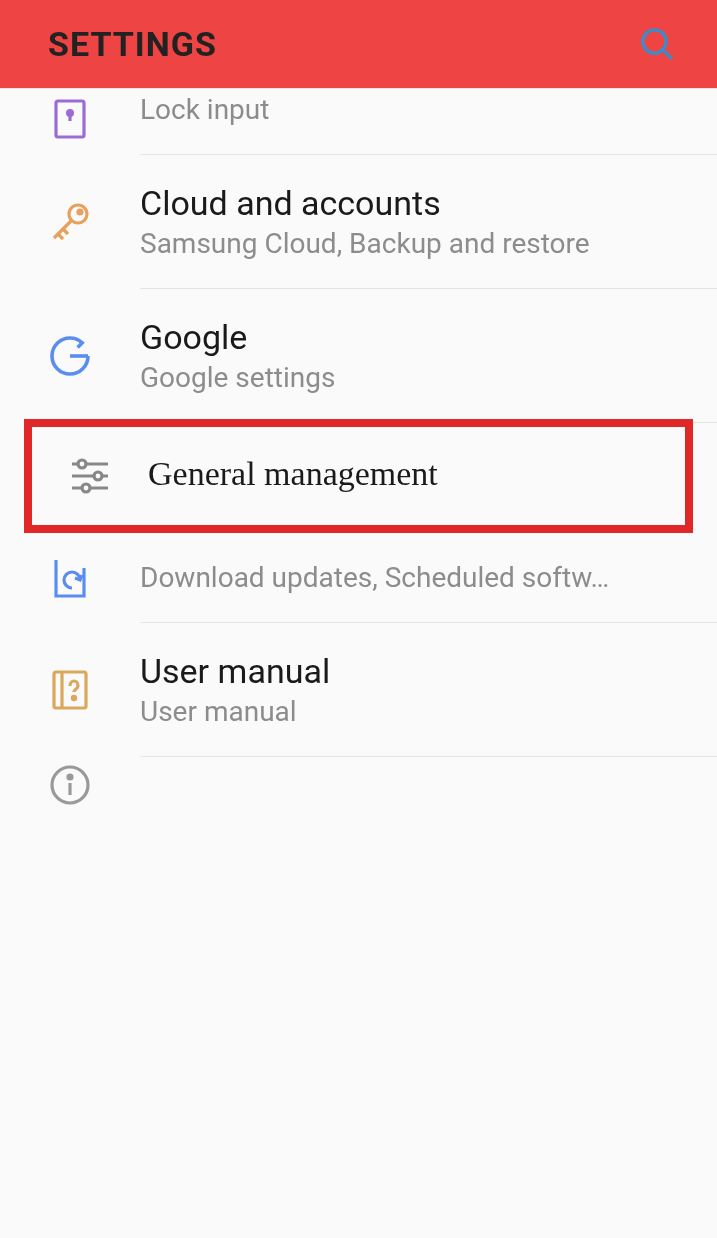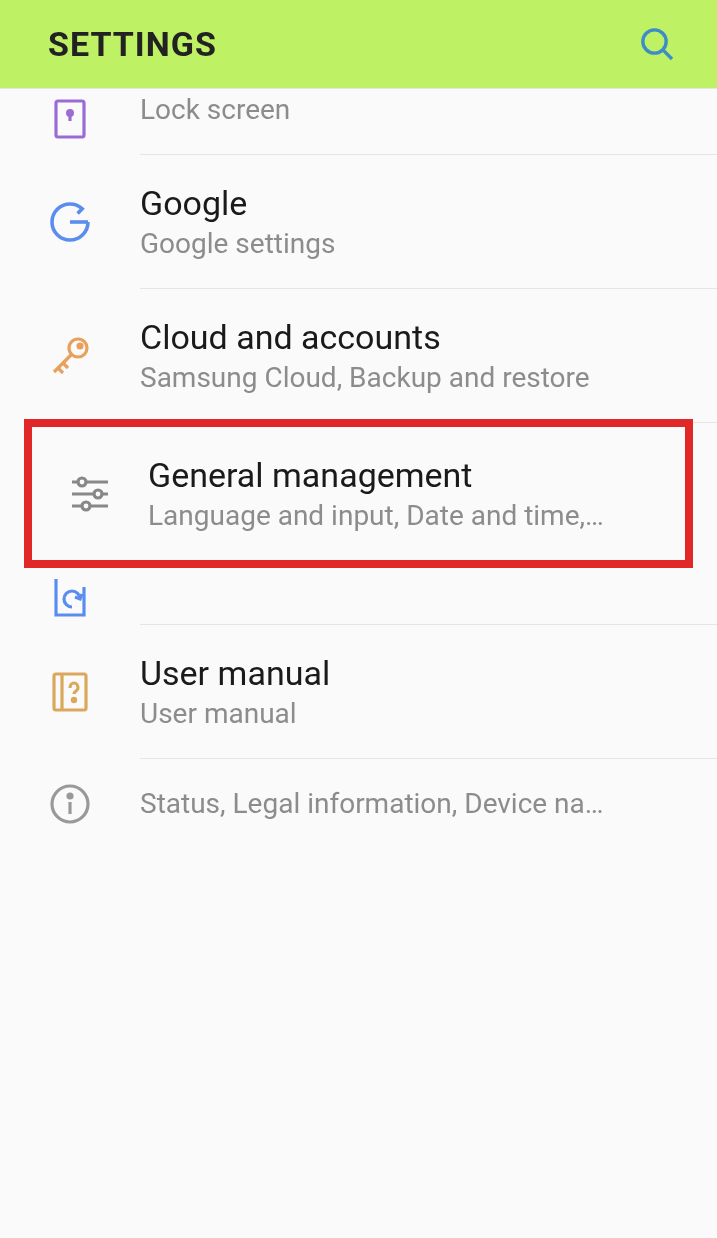--- a/index.html
+++ b/index.html
@@ -4,21 +4,21 @@
   <style>
     * { margin: 0; padding: 0; box-sizing: border-box; }
     html, body { width: 717px; height: 1238px; font-family: -apple-system, BlinkMacSystemFont, 'Segoe UI', Roboto, sans-serif; background: #fafafa; overflow: hidden; }
     
     .header {
       display: flex;
       justify-content: space-between;
       align-items: center;
       padding: 24px 40px 24px 48px;
       border-bottom: 1px solid #e5e5e5;
-      background: #bef264;
+      background: #ef4444;
     }
     .header-title {
       font-size: 34px;
       font-weight: 700;
       letter-spacing: 1px;
       color: #222;
     }
     .search-icon { width: 40px; height: 40px; display: flex; align-items: center; justify-content: center; }
     
     .list { }
@@ -61,21 +61,21 @@
       font-size: 28px;
       color: #8c8c8c;
       white-space: nowrap;
       overflow: hidden;
       text-overflow: ellipsis;
     }
     
     
     .list-item.partial .text-col { padding-top: 4px; }
     .list-item.partial .icon-col { align-self: flex-start; padding-top: 4px; }
-    .highlighted .text-col { border-bottom: none; }
+    .highlighted .text-col { border-bottom: none; font-family: Liberation Serif, serif; }
   </style>
 </head>
 <body>
 
 <div class="header">
   <div class="header-title">SETTINGS</div>
   <div class="search-icon">
     <svg viewBox="0 0 24 24" fill="none" stroke="#3d8bc9" stroke-width="2">
       <circle cx="10.5" cy="10.5" r="7"></circle>
       <line x1="16" y1="16" x2="21" y2="21"></line>
@@ -87,80 +87,80 @@
 
   <div class="list-item partial">
     <div class="icon-col">
       <svg viewBox="0 0 24 24" fill="none" stroke="#9b6bd6" stroke-width="1.6">
         <rect x="5" y="4" width="14" height="18" rx="1"></rect>
         <circle cx="12" cy="10" r="1.2" fill="#9b6bd6"></circle>
         <line x1="12" y1="11" x2="12" y2="14"></line>
       </svg>
     </div>
     <div class="text-col">
-      <div class="item-sub">Lock screen</div>
-    </div>
-  </div>
-
-  <div class="list-item">
-    <div class="icon-col">
-      <svg viewBox="0 0 24 24" fill="none" stroke="#5b8def" stroke-width="1.8">
-        <path d="M21 12c0 5-4 9-9 9s-9-4-9-9 4-9 9-9c2.4 0 4.5.9 6.1 2.4l-2.3 2.3"></path>
-        <line x1="12" y1="12" x2="21" y2="12"></line>
-      </svg>
-    </div>
-    <div class="text-col">
-      <div class="item-title">Google</div>
-      <div class="item-sub">Google settings</div>
+      <div class="item-sub">Lock input</div>
     </div>
   </div>
 
   <div class="list-item">
     <div class="icon-col">
       <svg viewBox="0 0 24 24" fill="none" stroke="#e8a05c" stroke-width="1.6">
         <circle cx="16" cy="8" r="4.5"></circle>
         <circle cx="17" cy="7" r="1" fill="#e8a05c"></circle>
         <line x1="12.5" y1="11.5" x2="4" y2="20"></line>
         <line x1="6" y1="18" x2="8.5" y2="20.5"></line>
         <line x1="8.5" y1="15.5" x2="11" y2="18"></line>
       </svg>
     </div>
     <div class="text-col">
       <div class="item-title">Cloud and accounts</div>
       <div class="item-sub">Samsung Cloud, Backup and restore</div>
     </div>
   </div>
 
+  <div class="list-item">
+    <div class="icon-col">
+      <svg viewBox="0 0 24 24" fill="none" stroke="#5b8def" stroke-width="1.8">
+        <path d="M21 12c0 5-4 9-9 9s-9-4-9-9 4-9 9-9c2.4 0 4.5.9 6.1 2.4l-2.3 2.3"></path>
+        <line x1="12" y1="12" x2="21" y2="12"></line>
+      </svg>
+    </div>
+    <div class="text-col">
+      <div class="item-title">Google</div>
+      <div class="item-sub">Google settings</div>
+    </div>
+  </div>
+
 
   <div class="list-item highlighted">
     <div class="icon-col">
       <svg viewBox="0 0 24 24" fill="none" stroke="#888888" stroke-width="1.6">
         <line x1="3" y1="6" x2="21" y2="6"></line>
         <circle cx="8" cy="6" r="2" fill="#fafafa"></circle>
         <line x1="3" y1="12" x2="21" y2="12"></line>
         <circle cx="16" cy="12" r="2" fill="#fafafa"></circle>
         <line x1="3" y1="18" x2="21" y2="18"></line>
         <circle cx="10" cy="18" r="2" fill="#fafafa"></circle>
       </svg>
     </div>
     <div class="text-col">
       <div class="item-title">General management</div>
-      <div class="item-sub">Language and input, Date and time,…</div>
     </div>
   </div>
 
   <div class="list-item">
     <div class="icon-col">
       <svg viewBox="0 0 24 24" fill="none" stroke="#5b8def" stroke-width="1.6">
         <polyline points="5,3 5,21 19,21 19,7"></polyline>
         <path d="M13 17a4 4 0 1 1 4-4"></path>
         <polyline points="14.5,12 17,13 18,10.5"></polyline>
       </svg>
     </div>
     <div class="text-col">
+      <div class="item-sub">Download updates, Scheduled softw…</div>
     </div>
   </div>
 
   <div class="list-item">
     <div class="icon-col">
       <svg viewBox="0 0 24 24" fill="none" stroke="#d9a85c" stroke-width="1.6">
         <rect x="4" y="3" width="16" height="18" rx="1"></rect>
         <line x1="8" y1="3" x2="8" y2="21"></line>
         <path d="M12 10c0-1.5 1-2.5 2-2.5s2 1 2 2.5c0 1.5-2 1.5-2 3"></path>
         <circle cx="14" cy="16" r="0.8" fill="#d9a85c"></circle>
@@ -174,17 +174,16 @@
 
   <div class="list-item">
     <div class="icon-col">
       <svg viewBox="0 0 24 24" fill="none" stroke="#999999" stroke-width="1.6">
         <circle cx="12" cy="12" r="9"></circle>
         <circle cx="12" cy="8" r="1" fill="#999999"></circle>
         <line x1="12" y1="11" x2="12" y2="17"></line>
       </svg>
     </div>
     <div class="text-col">
-      <div class="item-sub">Status, Legal information, Device na…</div>
     </div>
   </div>
 
 </div>
 
 </body></html>

